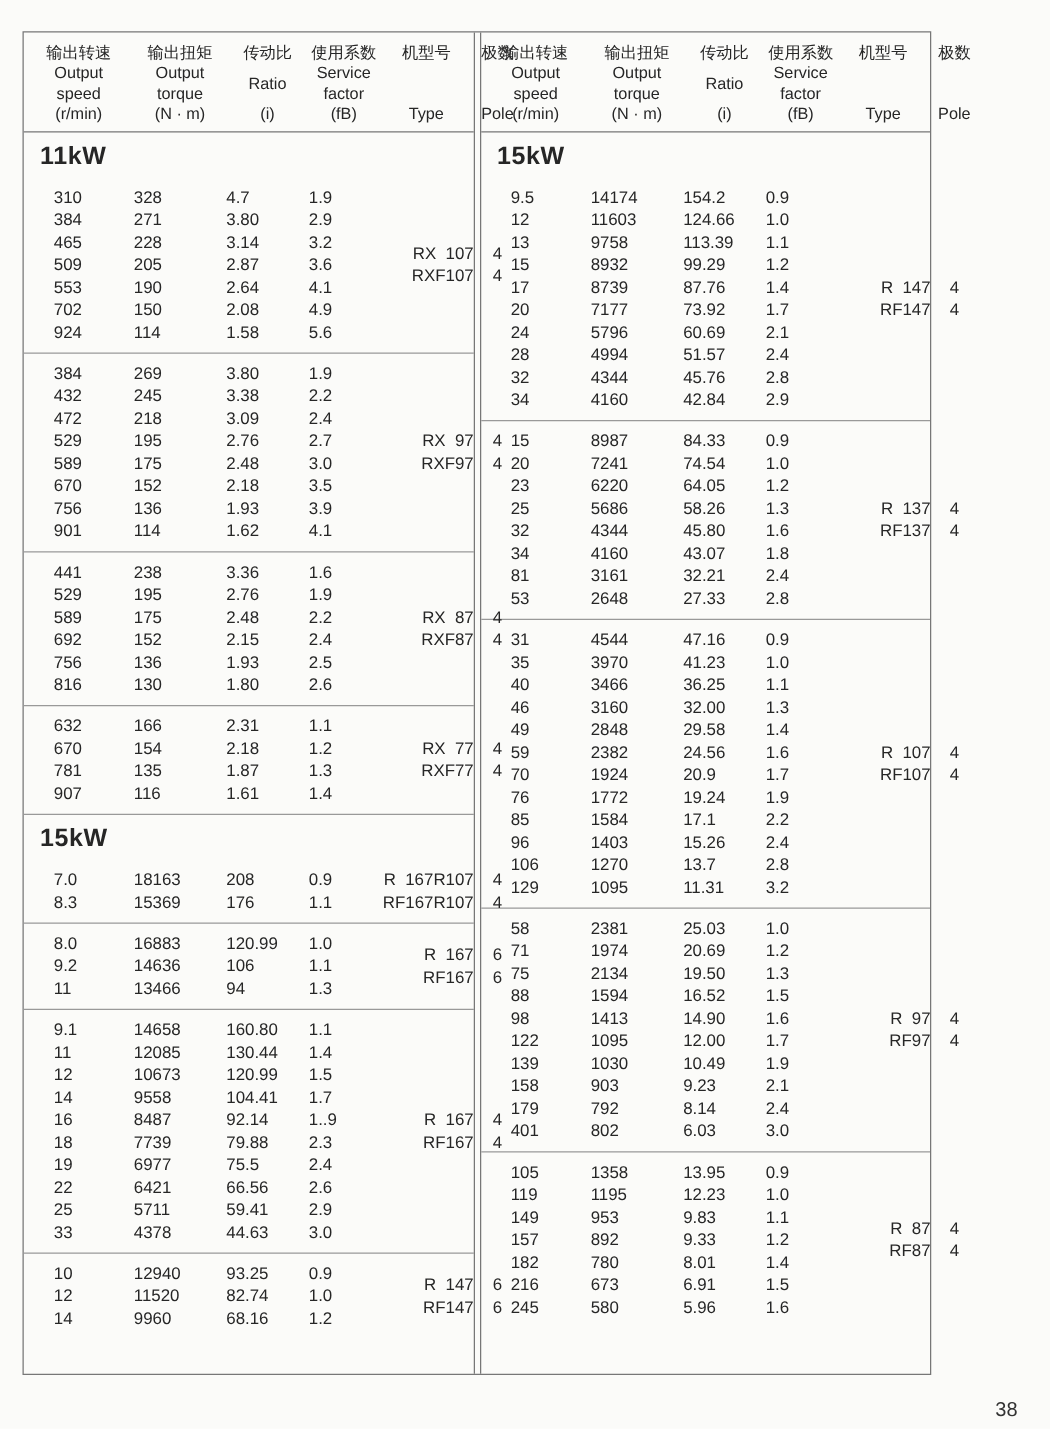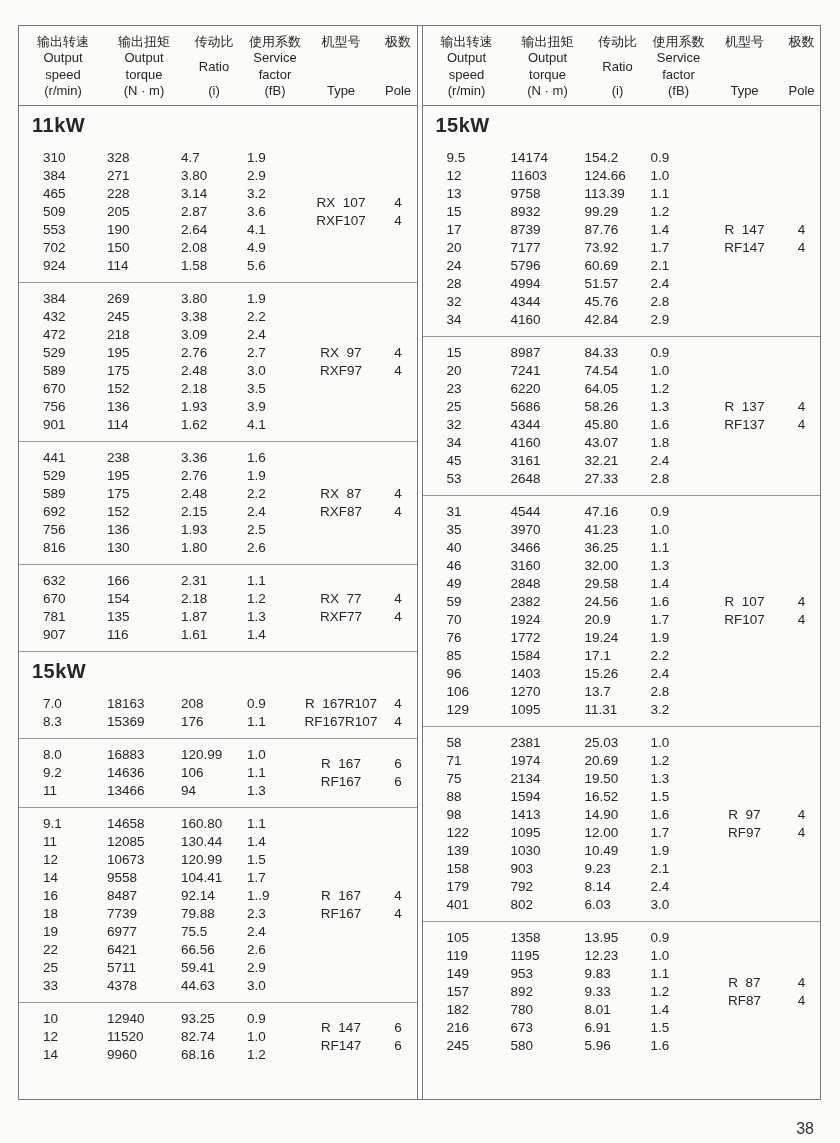--- a/index.html
+++ b/index.html
@@ -1,35 +1,35 @@
 <!DOCTYPE html>
 <html><head>
 <meta charset="utf-8">
 <style>
   html,body{margin:0;padding:0;}
   .page{position:relative;width:840px;height:1143px;background:#fbfbf9;
         font-family:"Liberation Sans","DejaVu Sans",sans-serif;color:#262626;overflow:hidden;}
-  .frame{position:absolute;left:18px;top:25px;width:803px;height:1075px;
+  .frame{position:absolute;left:18px;top:25px;width:727px;height:1075px;
          border:1px solid #777;display:flex;z-index:2;background:transparent;box-sizing:border-box;}
   .col{flex:1;display:flex;flex-direction:column;min-width:0;}
   .divider{width:6px;box-sizing:border-box;border-left:1px solid #777;border-right:1px solid #777;}
   .header-row{display:grid;grid-template-columns:88px 74px 66px 56px 76px 38px;
               box-sizing:border-box;height:80px;padding:9px 0 6px 0;border-bottom:1px solid #777;}
   .hcell{display:flex;flex-direction:column;justify-content:space-between;text-align:center;
          font-size:13px;line-height:1.15;}
   .col-body{flex:1;display:flex;flex-direction:column;}
   .section-title{font-size:20px;font-weight:bold;padding:8px 0 5px 13px;letter-spacing:0.5px;}
   .block{position:relative;padding:7px 0;}
   .row{display:grid;grid-template-columns:88px 74px 66px 56px 76px 38px;height:18px;
        font-size:13.5px;line-height:18px;}
   .c{text-align:left;white-space:pre;}
   .c1{padding-left:24px;}
   .types{position:absolute;left:284px;top:50%;transform:translateY(-50%);}
   .tline{display:flex;height:18px;line-height:18px;font-size:13.5px;}
-  .tname{width:76px;white-space:pre;text-align:center;}
+  .tname{width:76px;white-space:pre;text-align:right;}
   .tpole{width:38px;text-align:center;}
   .sep{height:0;border-top:1px solid #999;}
   .watermark{position:absolute;left:300px;top:530px;width:340px;height:115px;z-index:1;opacity:0.8;}
   .wm-logo{position:absolute;left:16px;top:7px;}
   .wm-text{position:absolute;left:88px;top:15px;font-size:40px;font-weight:bold;color:#9a9a9a;
            opacity:0.75;letter-spacing:1px;line-height:1;white-space:nowrap;}
   .wm-text .reg{font-size:15px;vertical-align:super;font-weight:normal;margin-left:3px;}
   .wm-sub{position:absolute;left:88px;top:48px;font-size:17px;color:#7d9cba;opacity:0.85;
           font-family:"Liberation Serif","DejaVu Serif",serif;white-space:nowrap;}
   .page-number{position:absolute;top:1108px;right:26px;font-size:16px;color:#333;z-index:3;margin-top:12px;}
@@ -582,21 +582,21 @@
               <span class="c c3">45.80</span>
               <span class="c c4">1.6</span>
             </div>
             <div class="row">
               <span class="c c1">34</span>
               <span class="c c2">4160</span>
               <span class="c c3">43.07</span>
               <span class="c c4">1.8</span>
             </div>
             <div class="row">
-              <span class="c c1">45</span>
+              <span class="c c1">81</span>
               <span class="c c2">3161</span>
               <span class="c c3">32.21</span>
               <span class="c c4">2.4</span>
             </div>
             <div class="row">
               <span class="c c1">53</span>
               <span class="c c2">2648</span>
               <span class="c c3">27.33</span>
               <span class="c c4">2.8</span>
             </div>

